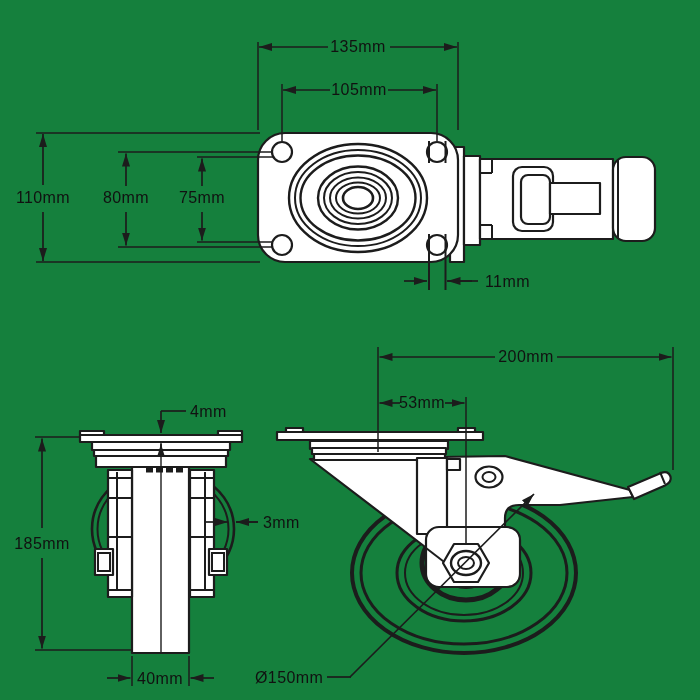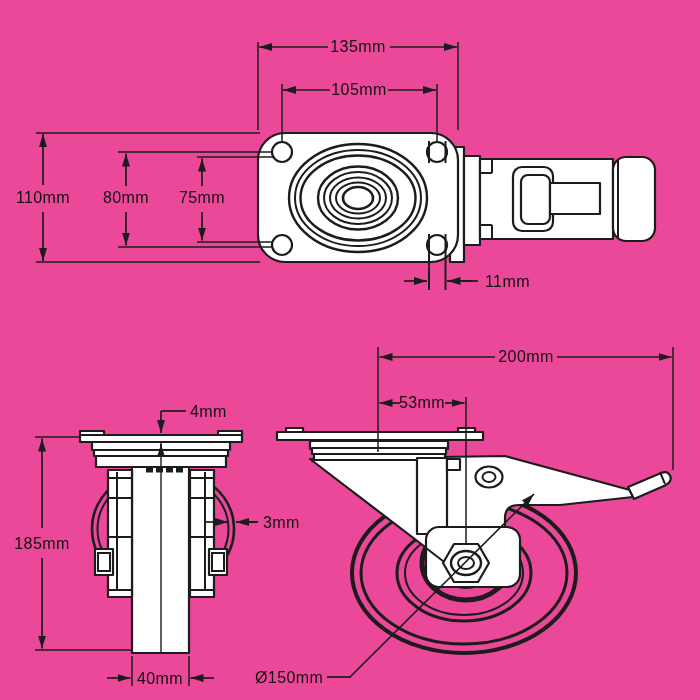--- a/index.html
+++ b/index.html
@@ -1,16 +1,16 @@
 <!DOCTYPE html>
 <html><head>
 <meta charset="utf-8">
 <style>
   html,body{margin:0;padding:0;background:#ffffff;}
-  .stage{position:relative;width:700px;height:700px;background:#ec4899;overflow:hidden;
+  .stage{position:relative;width:700px;height:700px;background:#15803d;overflow:hidden;
          font-family:"Liberation Sans","DejaVu Sans",sans-serif;}
   svg{display:block}
   svg text{font-family:"Liberation Sans","DejaVu Sans",sans-serif;font-size:16px;
            letter-spacing:.4px;fill:#111111;font-weight:400;}
   .part{fill:#ffffff;stroke:#1c1c1c;stroke-width:2.2;stroke-linejoin:round;}
   .part-thin{fill:none;stroke:#1c1c1c;stroke-width:2;}
   .ring{fill:none;stroke:#1c1c1c;}
   .dim{stroke:#1c1c1c;stroke-width:1.7;fill:none;}
   .ext{stroke:#1c1c1c;stroke-width:1.5;fill:none;}
   .cline{stroke:#1c1c1c;stroke-width:1.4;fill:none;}

